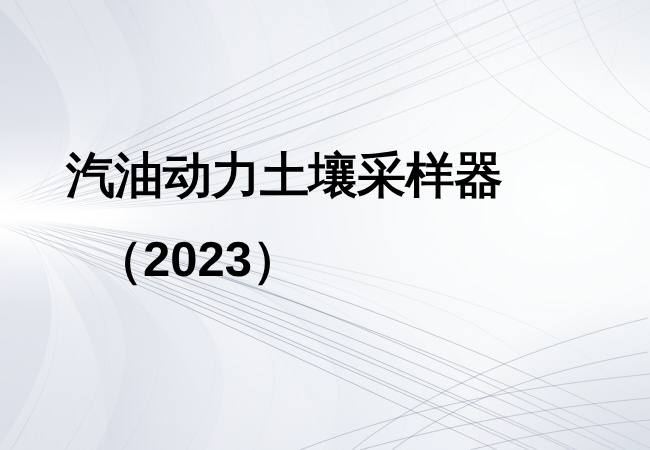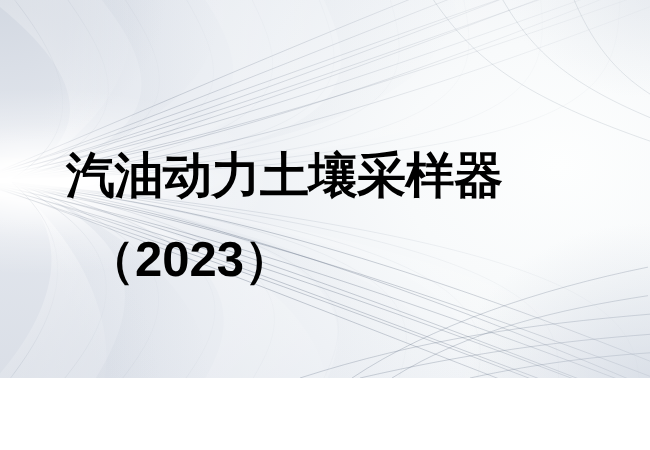--- a/index.html
+++ b/index.html
@@ -4,21 +4,21 @@
 <title>Title Card</title>
 <style>
   html, body {
     margin: 0;
     padding: 0;
     background: #ffffff;
   }
   #stage {
     position: relative;
     width: 650px;
-    height: 378px;
+    height: 450px;
     overflow: hidden;
     background: #1d4ed8;
     font-family: "Liberation Sans", "DejaVu Sans", sans-serif;
   }
 
   
   .bg-layer {
     position: absolute;
     inset: 0;
     width: 100%;
@@ -79,21 +79,21 @@
     line-height: 1;
     text-rendering: geometricPrecision;
   }
   #title-line-1 {
     left: 66px;
     top: 152px;
     font-size: 49px;
     letter-spacing: -0.5px;
   }
   #title-line-2 {
-    left: 86px;
+    left: 94px;
     top: 236px;
     font-size: 49px;
     letter-spacing: 0px;
     text-align: center;
   }
 </style>
 </head>
 <body>
 
 <div id="stage">

